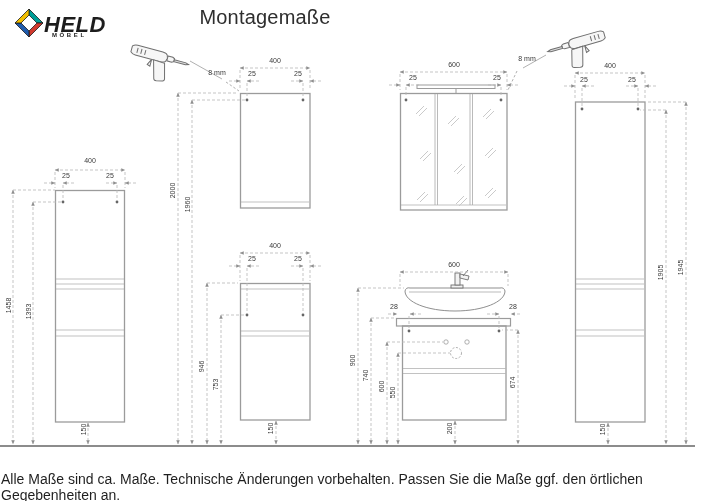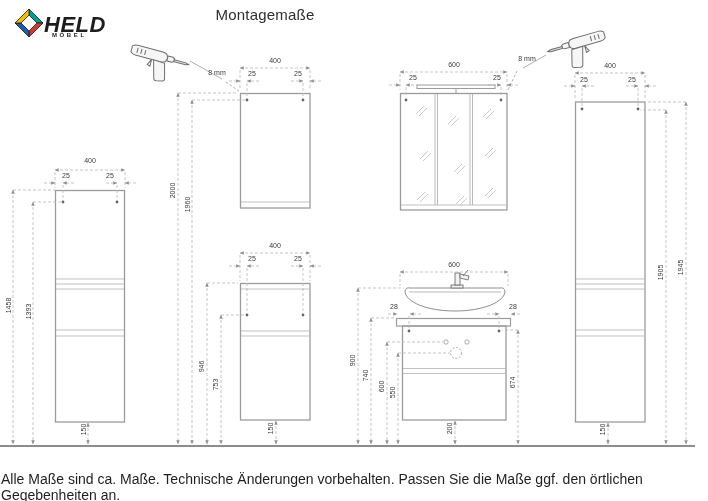--- a/index.html
+++ b/index.html
@@ -3,21 +3,21 @@
 <meta charset="utf-8">
 <style>
   html,body{margin:0;padding:0;}
   body{width:708px;height:501px;position:relative;background:#fff;
        font-family:"Liberation Sans",sans-serif;overflow:hidden;}
   .lbl{position:absolute;font-size:7px;color:#3a3a3a;width:24px;text-align:center;
        line-height:1;white-space:nowrap;}
   .rot{transform:rotate(-90deg);}
   .wide{width:34px;}
   #title{position:absolute;left:190px;top:6px;width:150px;text-align:center;
-         font-size:15px;color:#2e2e2e;letter-spacing:.2px;}
+         font-size:20px;color:#2e2e2e;letter-spacing:.2px;}
   #brand-name{position:absolute;left:44px;top:12px;font-size:22px;font-weight:bold;
          font-style:italic;color:#1d1d1d;letter-spacing:.5px;}
   #brand-sub{position:absolute;left:52px;top:32px;font-size:6px;font-weight:bold;
          color:#1d1d1d;letter-spacing:2.6px;}
   #footer{position:absolute;left:1px;top:471px;font-size:14px;color:#1f1f1f;}
   svg{position:absolute;left:0;top:0;}
 </style>
 </head>
 <body>
 

